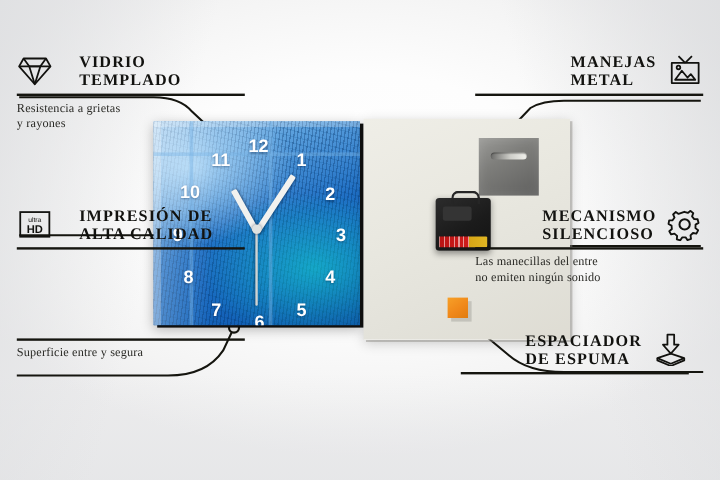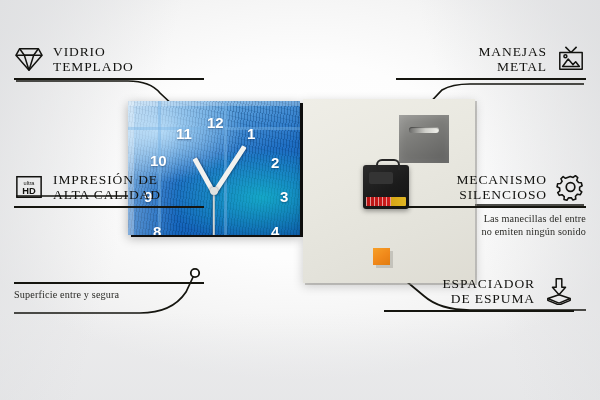--- a/index.html
+++ b/index.html
@@ -22,21 +22,21 @@
     pointer-events:none;
   }
 
   
   #wires{position:absolute;left:0;top:0;width:600px;height:400px;}
 
   
   .product{position:absolute;}
 
   #clock-face{
-    left:128px;top:101px;width:172px;height:134px;
+    left:128px;top:101px;width:172px;height:170px;
     background:
       radial-gradient(ellipse 120% 80% at 78% 72%, rgba(20,220,210,.55) 0%, rgba(20,180,200,0) 46%),
       radial-gradient(ellipse 90% 70% at 18% 22%, rgba(190,225,250,.85) 0%, rgba(120,180,235,0) 55%),
       repeating-linear-gradient(97deg, rgba(0,40,90,.30) 0px, rgba(0,40,90,.30) 1px, rgba(255,255,255,0) 1px, rgba(255,255,255,0) 3px),
       repeating-linear-gradient(14deg, rgba(0,70,130,.16) 0px, rgba(0,70,130,.16) 1px, rgba(255,255,255,0) 1px, rgba(255,255,255,0) 5px),
       linear-gradient(160deg, #9fc8ec 0%, #5ba0dd 22%, #1f6fc4 52%, #1666bd 74%, #0e52a6 100%);
     box-shadow: 3px 2px 0 0 #10100f, 0 3px 10px rgba(0,0,0,.30);
     overflow:hidden;
   }
   #clock-face .sheen{
@@ -99,29 +99,29 @@
   }
   #foam-spacer{
     position:absolute;left:70px;top:149px;width:17px;height:17px;
     background:linear-gradient(145deg,#f7a028 0%,#f0881a 55%,#e07c10 100%);
     box-shadow:3px 3px 0 rgba(120,118,110,.28);
   }
 
   
   .callout{position:absolute;width:190px;}
   .callout.left{text-align:left;}
-  .callout.right{text-align:right;}
+  .callout.right{text-align:left;}
 
   .head-row{display:flex;align-items:center;gap:9px;}
   .callout.right .head-row{flex-direction:row-reverse;}
 
   .title{
-    font-family:"Liberation Serif", serif;font-weight:400;
+    font-family:"Liberation Serif", serif;font-weight:700;
     font-size:13.5px;line-height:15px;letter-spacing:.9px;
-    color:#12120f;text-transform:uppercase;white-space:pre-line;
+    color:#12120f;text-transform:uppercase;white-space:pre-line;margin-left:13px;
   }
   .rule{height:2px;background:#15150f;margin-top:4px;}
   .sub{
     font-family:"Liberation Serif", serif;font-size:10.2px;line-height:12.6px;
     color:#2a2a26;margin-top:5px;white-space:pre-line;letter-spacing:.15px;
   }
   .ico{flex:0 0 auto;width:30px;height:28px;display:block;}
 
   
   #c-vidrio{left:14px;top:44px;}
@@ -201,20 +201,22 @@
           <path d="M2 11 L30 11"></path>
             <path d="M6 4 L11 11 L16 27"></path>
             <path d="M26 4 L21 11 L16 27"></path>
           <path d="M11 11 L21 11"></path>
         </g>
       </svg>
       <div class="title">VIDRIO
 TEMPLADO</div>
     </div>
     <div class="rule"></div>
+    <div class="sub">Resistencia a grietas
+y rayones</div>
   </div>
 
   <div class="callout left" id="c-impresion">
     <div class="head-row">
       <svg class="ico" viewBox="0 0 32 30">
         <rect x="3" y="4" width="26" height="22" fill="none" stroke="#12120f" stroke-width="1.6"></rect>
         <text x="16" y="13" font-family="Liberation Sans, sans-serif" font-size="6" text-anchor="middle" fill="#12120f">ultra</text>
         <text x="16" y="23" font-family="Liberation Sans, sans-serif" font-size="10" font-weight="bold" text-anchor="middle" fill="#12120f">HD</text>
       </svg>
       <div class="title">IMPRESIÓN DE

